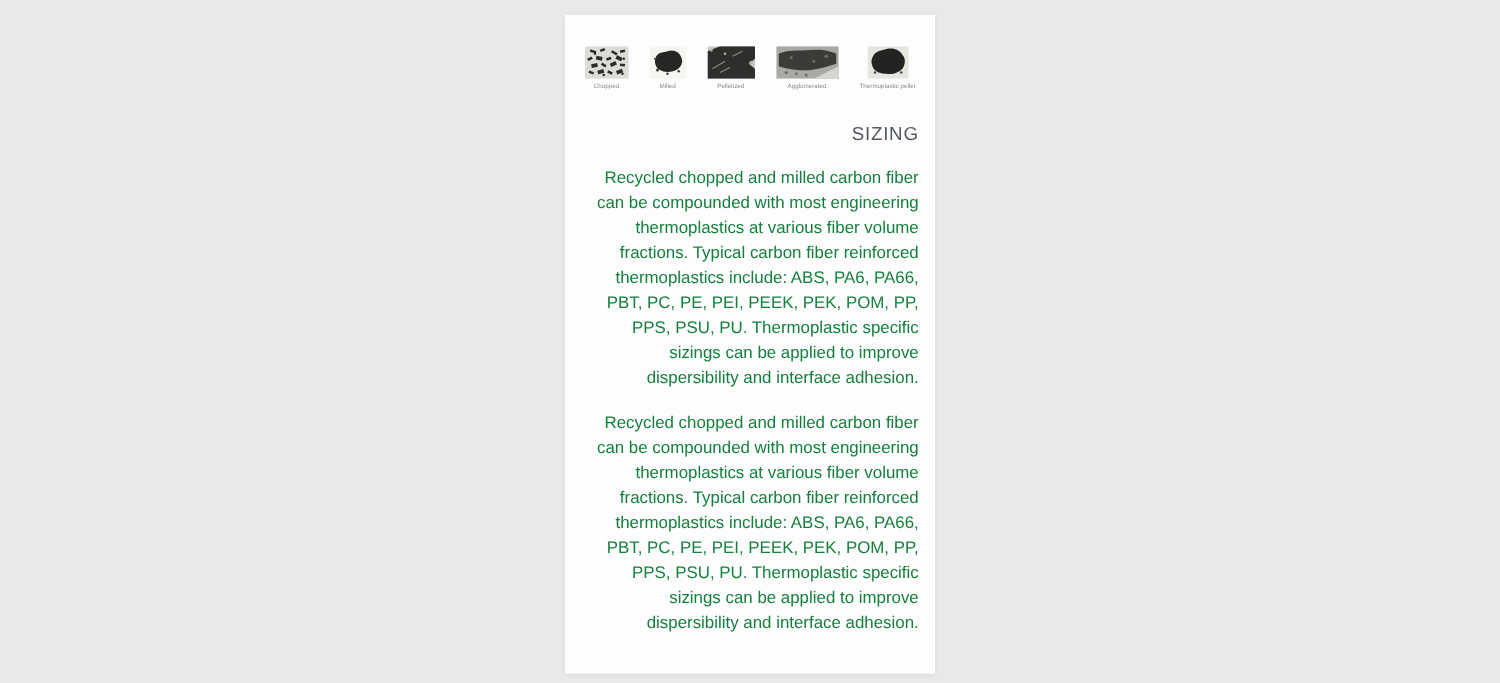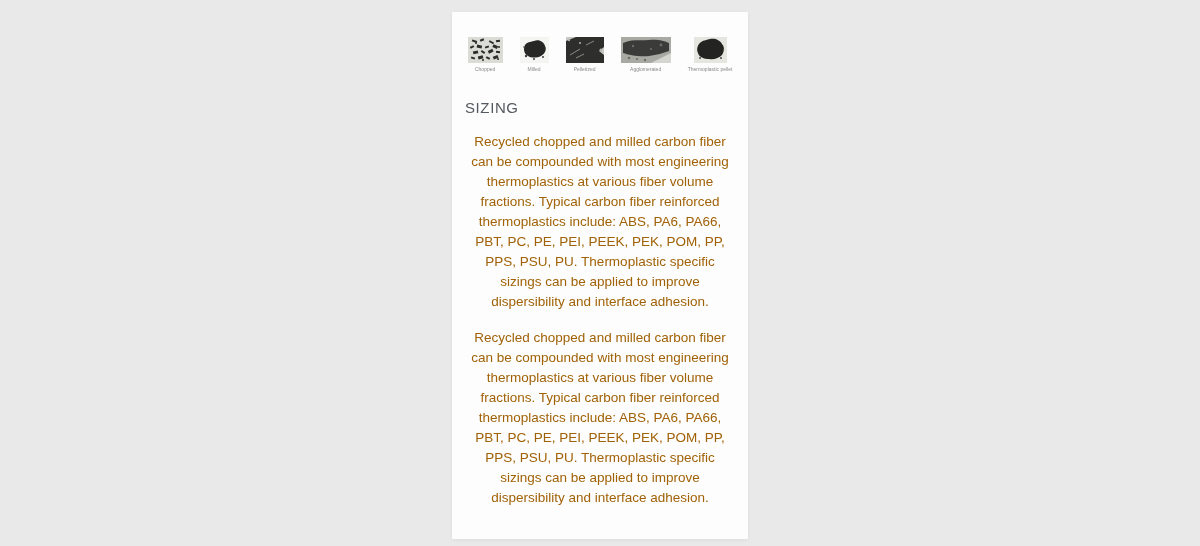--- a/index.html
+++ b/index.html
@@ -46,32 +46,32 @@
   .thumb-caption {
     margin-top: 3px;
     font-size: 5px;
     line-height: 6px;
     color: #8a8a8a;
     text-align: center;
     white-space: nowrap;
   }
   .section-heading {
     margin: 27px 0 0 0;
-    text-align: left;
+    text-align: right;
     font-size: 15px;
     font-weight: 400;
     color: #54595f;
     letter-spacing: 0.6px;
   }
   .section-body {
     margin: 16px 0 0 0;
     font-size: 13.5px;
     line-height: 20px;
-    color: #a16207;
-    text-align: center;
+    color: #15803d;
+    text-align: right;
   }
   .section + .section {
     margin-top: 0;
   }
 </style>
 </head>
 <body>
 
 <div class="stage">
   <div class="card">

